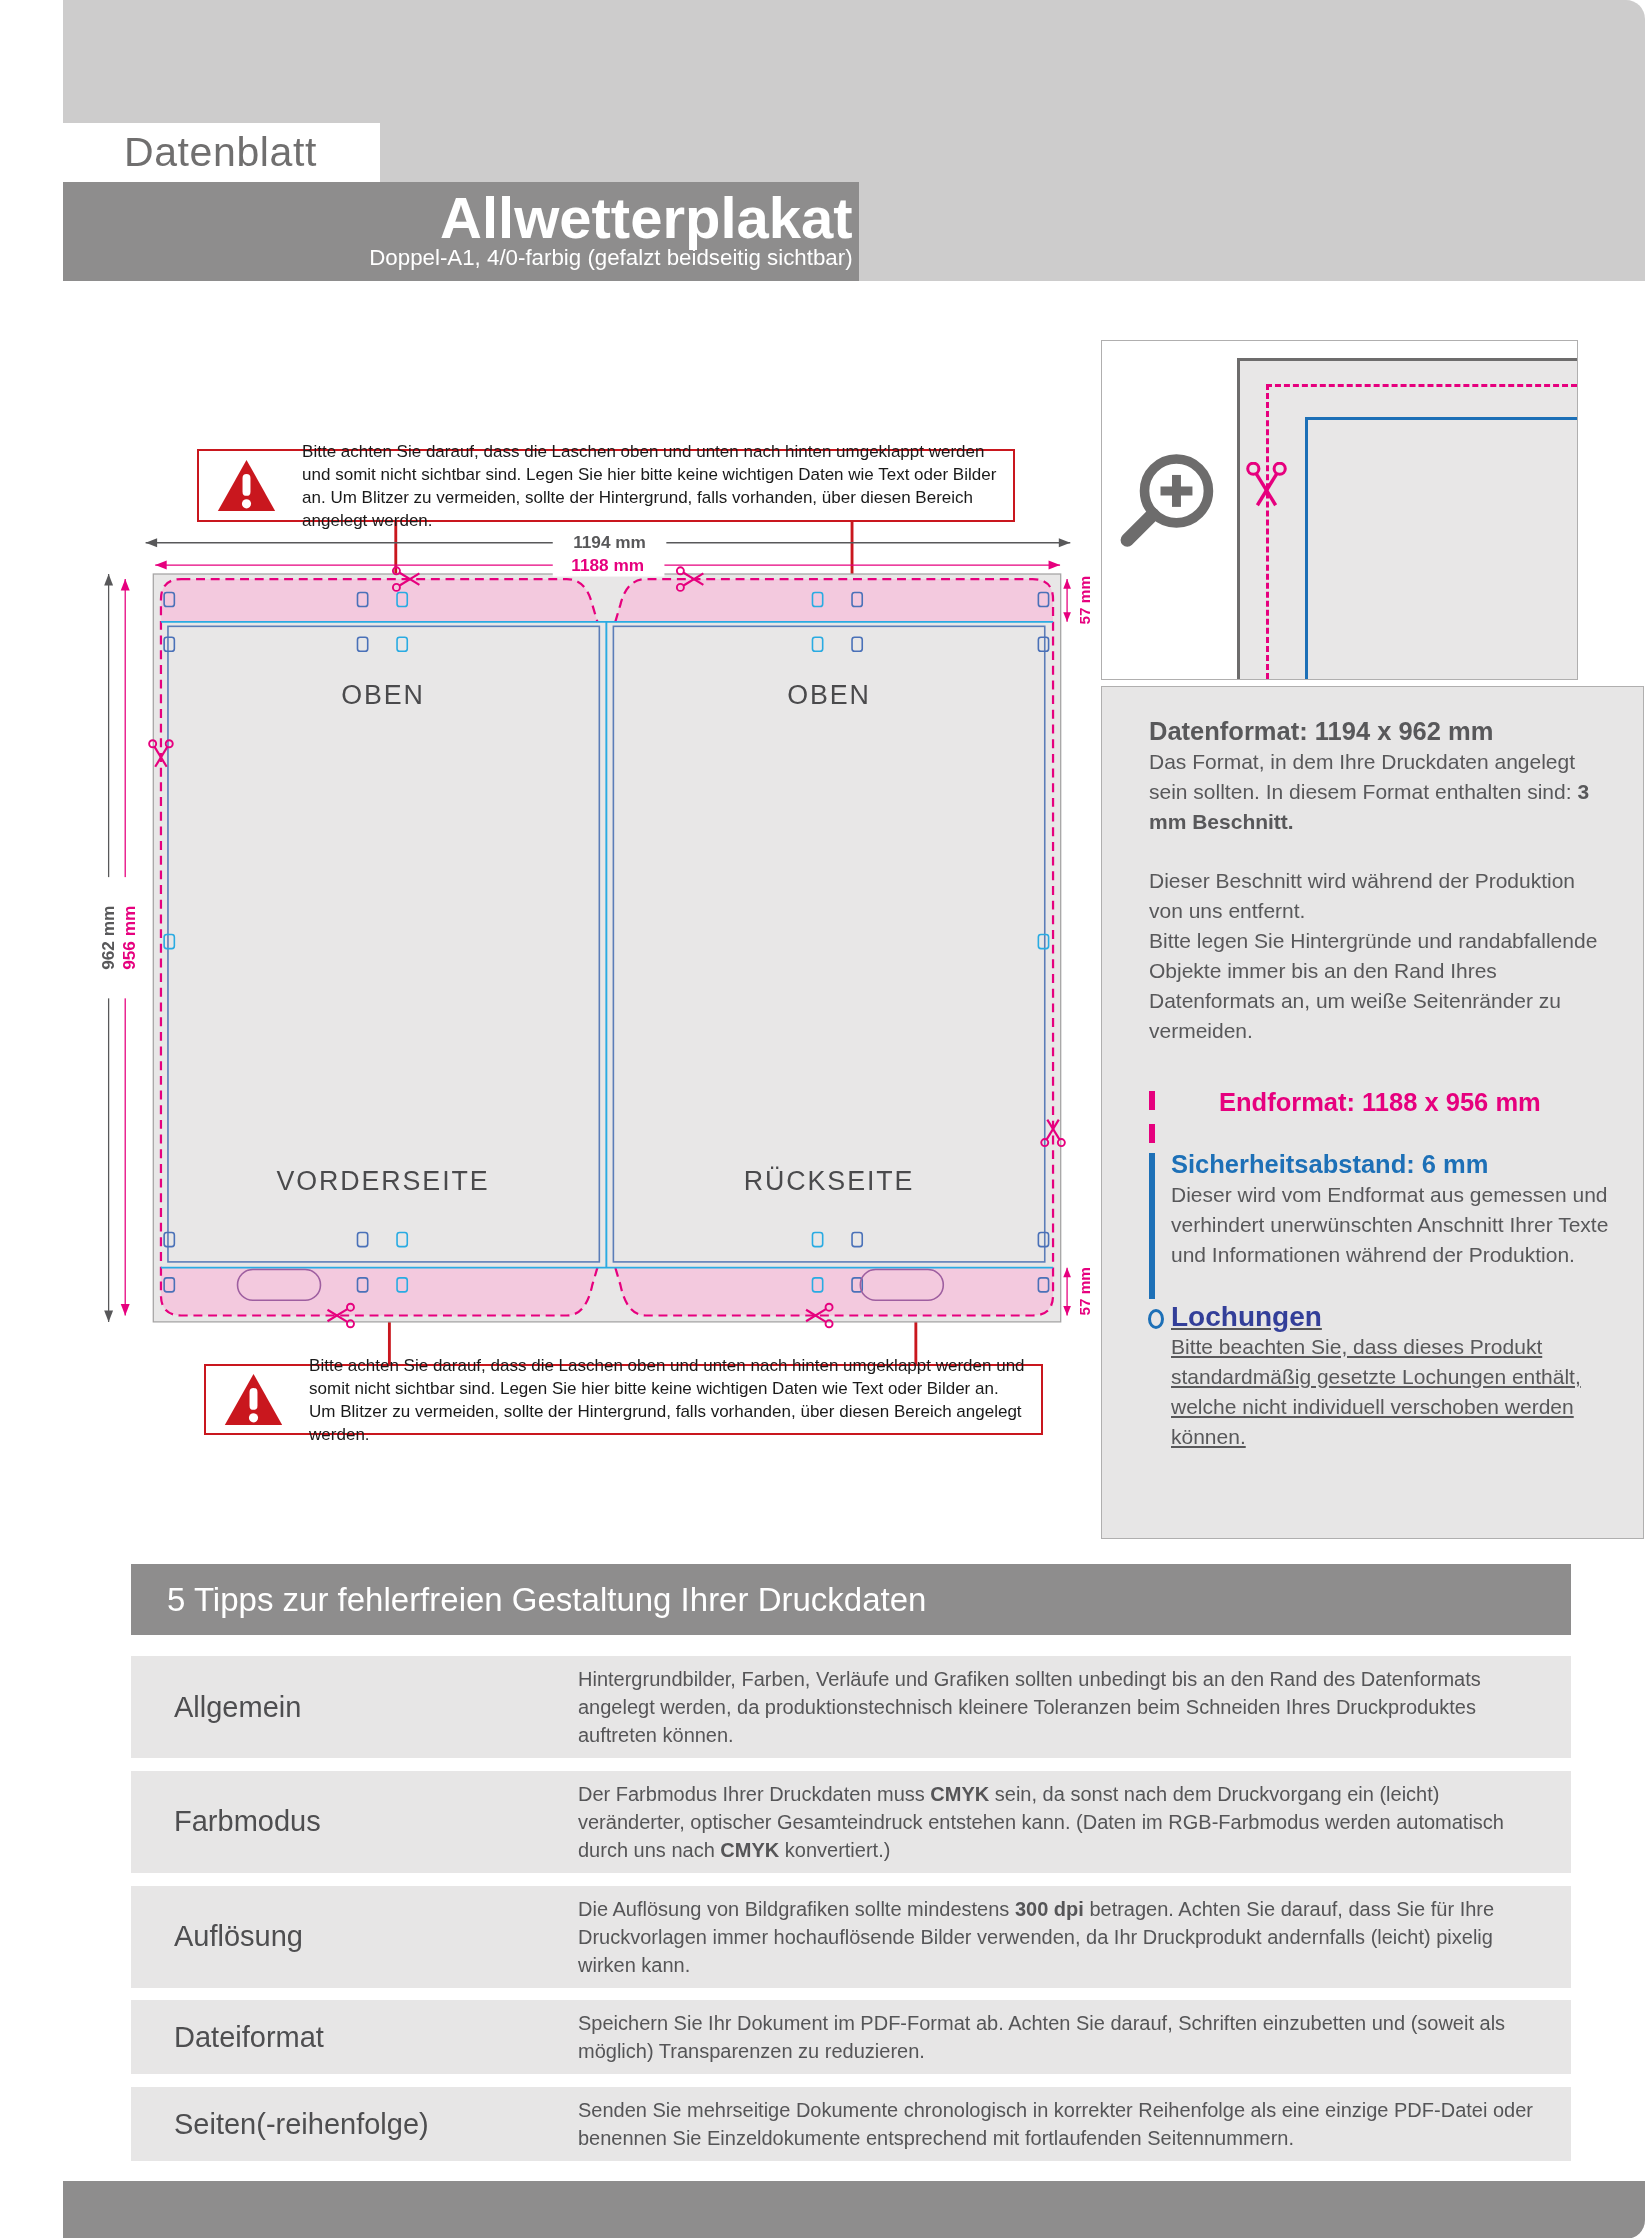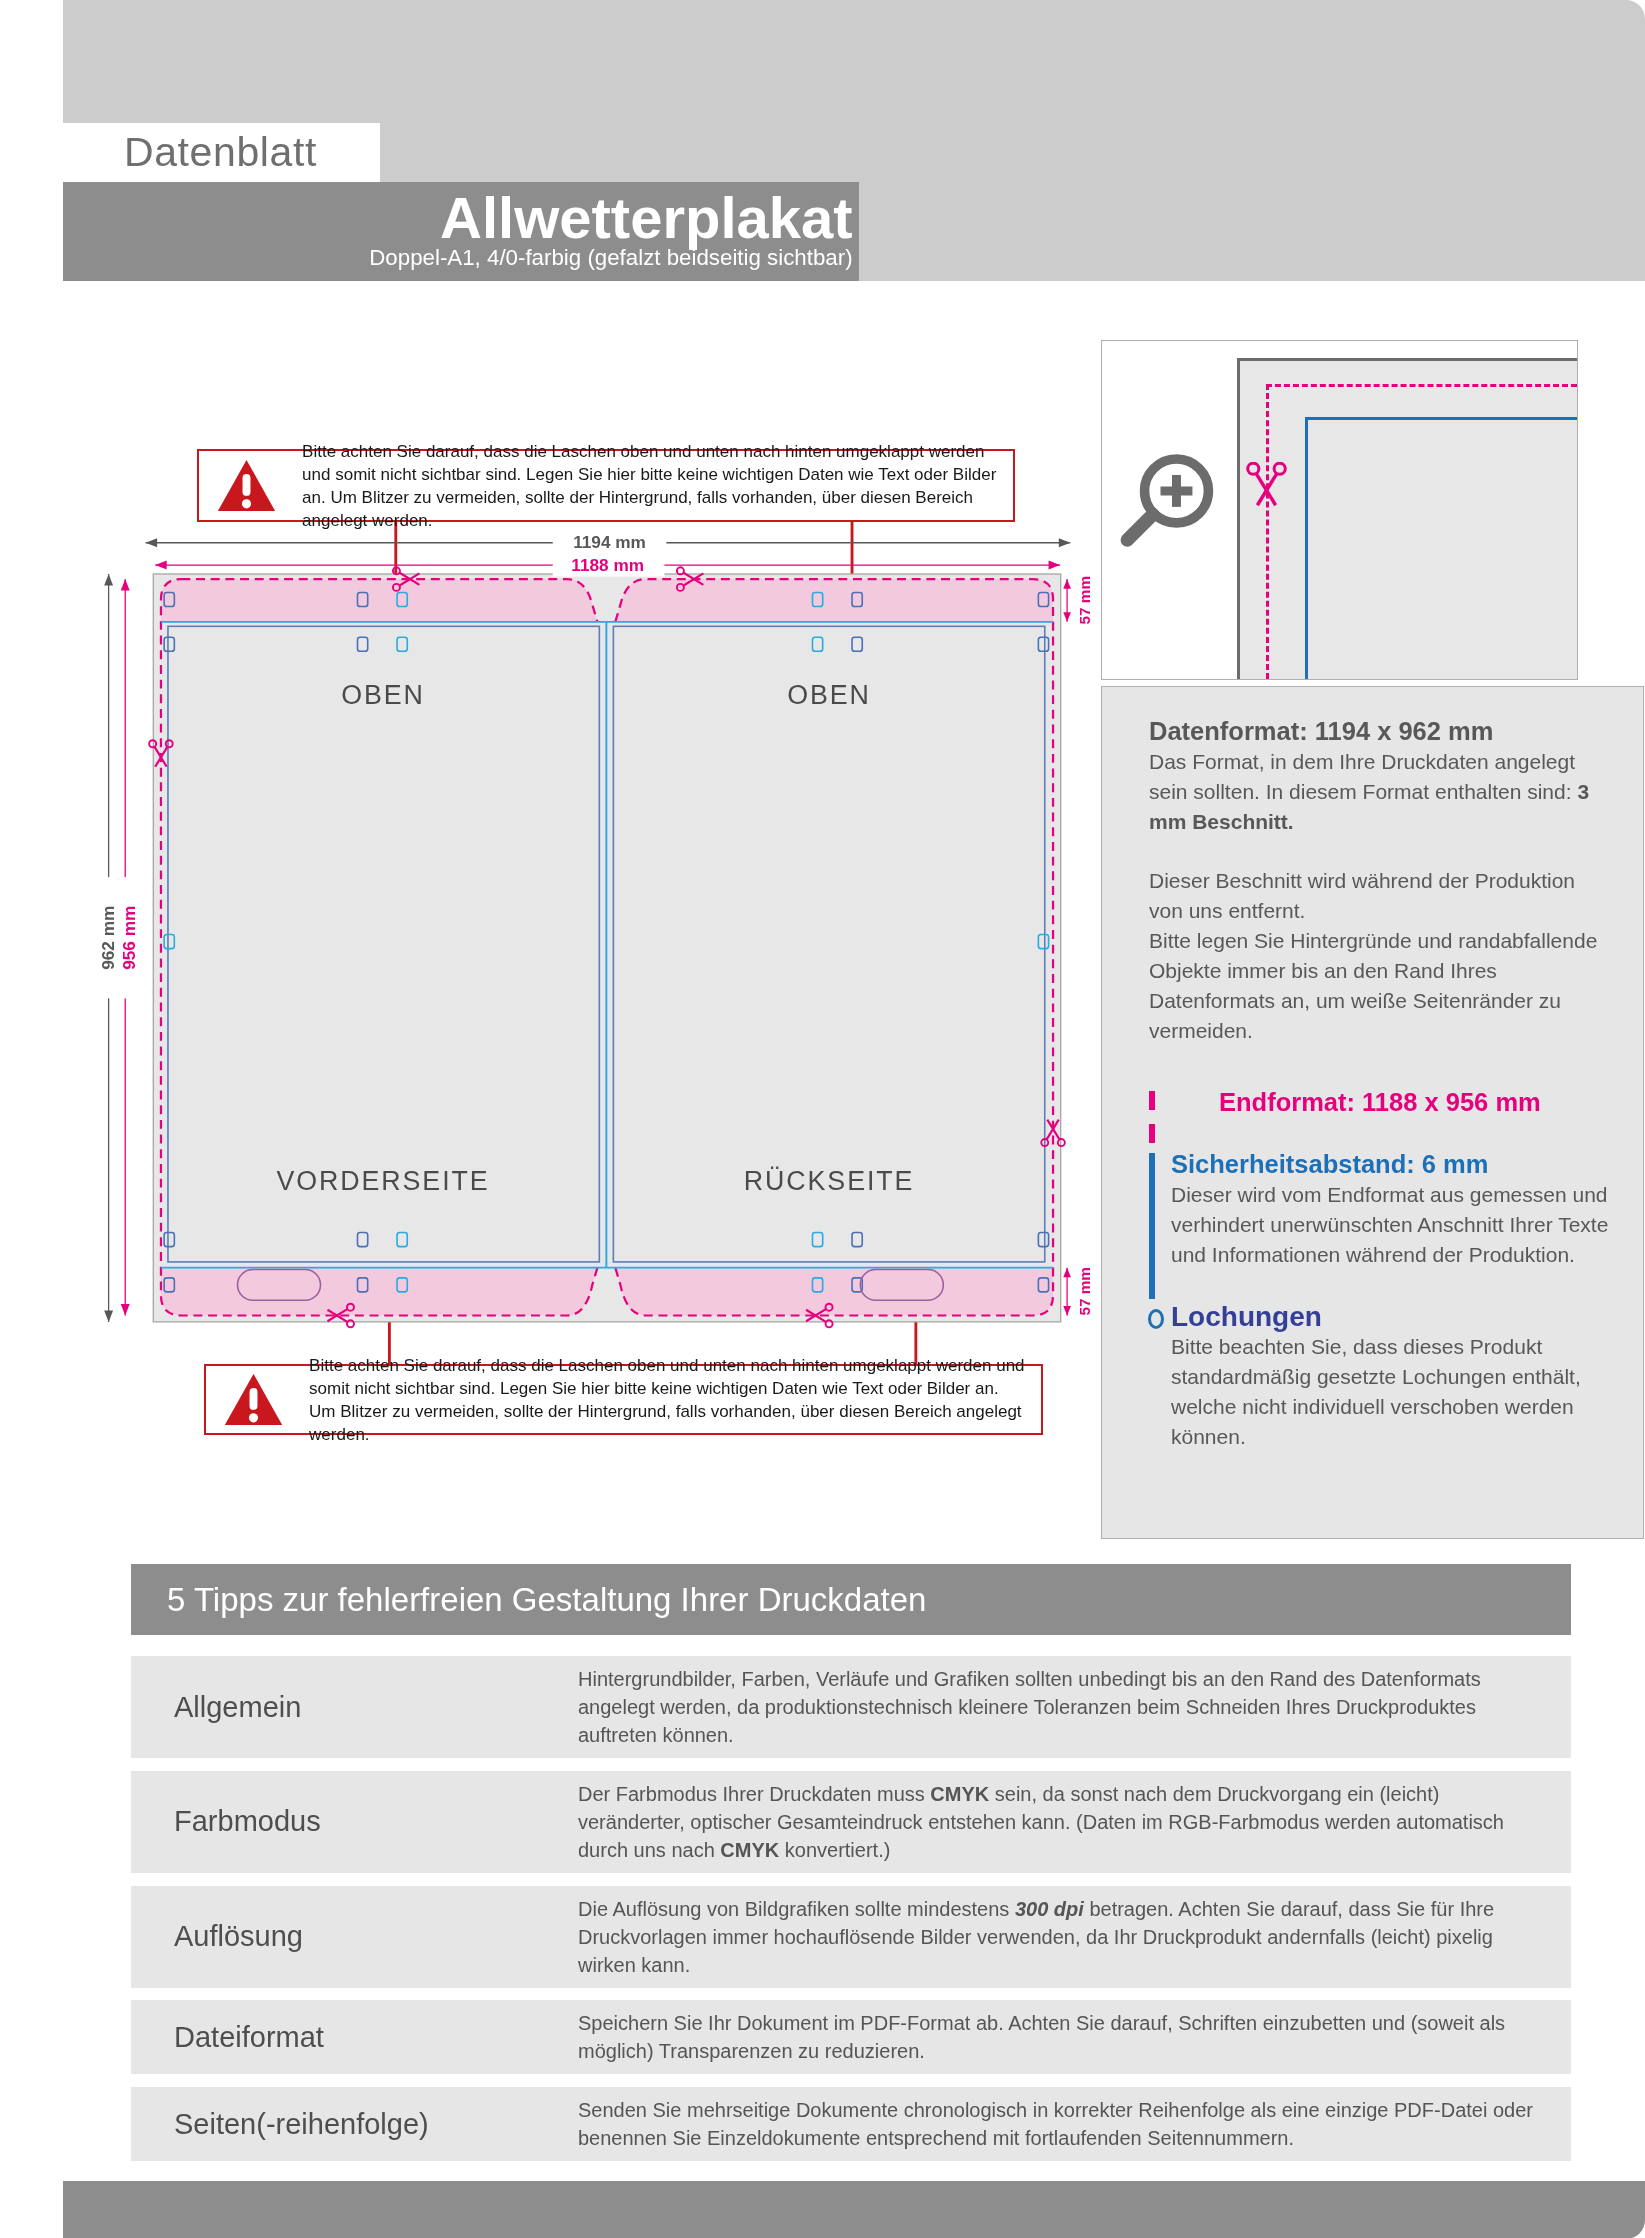--- a/index.html
+++ b/index.html
@@ -271,21 +271,21 @@
     <div class="sec" style="margin-top:31px;">
       <div class="marker-col">
           <div class="marker-solid"></div>
         </div>
       <div>
         <div class="sec-title t-blue">Sicherheitsabstand: 6 mm</div>
         <div class="sec-body">Dieser wird vom Endformat aus gemessen und verhindert unerwünschten Anschnitt Ihrer Texte und Informationen während der Produktion.</div>
       </div>
     </div>
 
-    <div class="sec" style="margin-top:31px;">
+    <div class="sec" style="margin-top:31px;text-decoration:underline;">
       <div class="marker-col">
           <div class="marker-ring"></div>
         </div>
       <div>
         <div class="sec-title t-indigo" style="font-size:28px;">Lochungen</div>
         <div class="sec-body">Bitte beachten Sie, dass dieses Produkt standardmäßig gesetzte Lochungen enthält, welche nicht individuell verschoben werden können.</div>
       </div>
     </div>
   </div>
 
@@ -296,21 +296,21 @@
     <div class="tip-row">
       <div class="tip-label">Allgemein</div>
       <div class="tip-text"><span>Hintergrundbilder, Farben, Verläufe und Grafiken sollten unbedingt bis an den Rand des Datenformats angelegt werden, da produktionstechnisch kleinere Toleranzen beim Schneiden Ihres Druckproduktes auftreten können.</span></div>
     </div>
     <div class="tip-row">
       <div class="tip-label">Farbmodus</div>
       <div class="tip-text"><span>Der Farbmodus Ihrer Druckdaten muss </span><span style="font-weight: 700;">CMYK</span><span> sein, da sonst nach dem Druckvorgang ein (leicht) veränderter, optischer Gesamteindruck entstehen kann. (Daten im RGB-Farbmodus werden automatisch durch uns nach </span><span style="font-weight: 700;">CMYK</span><span> konvertiert.)</span></div>
     </div>
     <div class="tip-row">
       <div class="tip-label">Auflösung</div>
-      <div class="tip-text"><span>Die Auflösung von Bildgrafiken sollte mindestens </span><span style="font-weight: 700; font-style: italic;">300 dpi</span><span> betragen. Achten Sie darauf, dass Sie für Ihre Druckvorlagen immer hochauflösende Bilder verwenden, da Ihr Druckprodukt andernfalls (leicht) pixelig wirken kann.</span></div>
+      <div class="tip-text"><span>Die Auflösung von Bildgrafiken sollte mindestens </span><span style="font-weight: 700;">300 dpi</span><span> betragen. Achten Sie darauf, dass Sie für Ihre Druckvorlagen immer hochauflösende Bilder verwenden, da Ihr Druckprodukt andernfalls (leicht) pixelig wirken kann.</span></div>
     </div>
     <div class="tip-row">
       <div class="tip-label">Dateiformat</div>
       <div class="tip-text"><span>Speichern Sie Ihr Dokument im PDF-Format ab. Achten Sie darauf, Schriften einzubetten und (soweit als möglich) Transparenzen zu reduzieren.</span></div>
     </div>
     <div class="tip-row">
       <div class="tip-label">Seiten(-reihenfolge)</div>
       <div class="tip-text"><span>Senden Sie mehrseitige Dokumente chronologisch in korrekter Reihenfolge als eine einzige PDF-Datei oder benennen Sie Einzeldokumente entsprechend mit fortlaufenden Seitennummern.</span></div>
     </div>
   </div>

